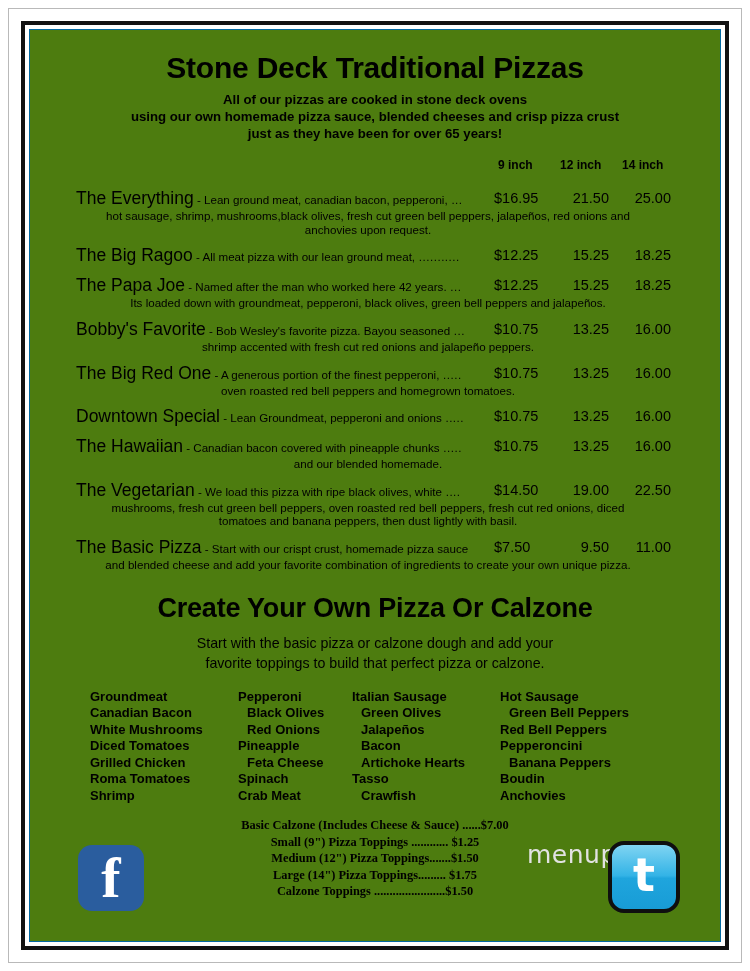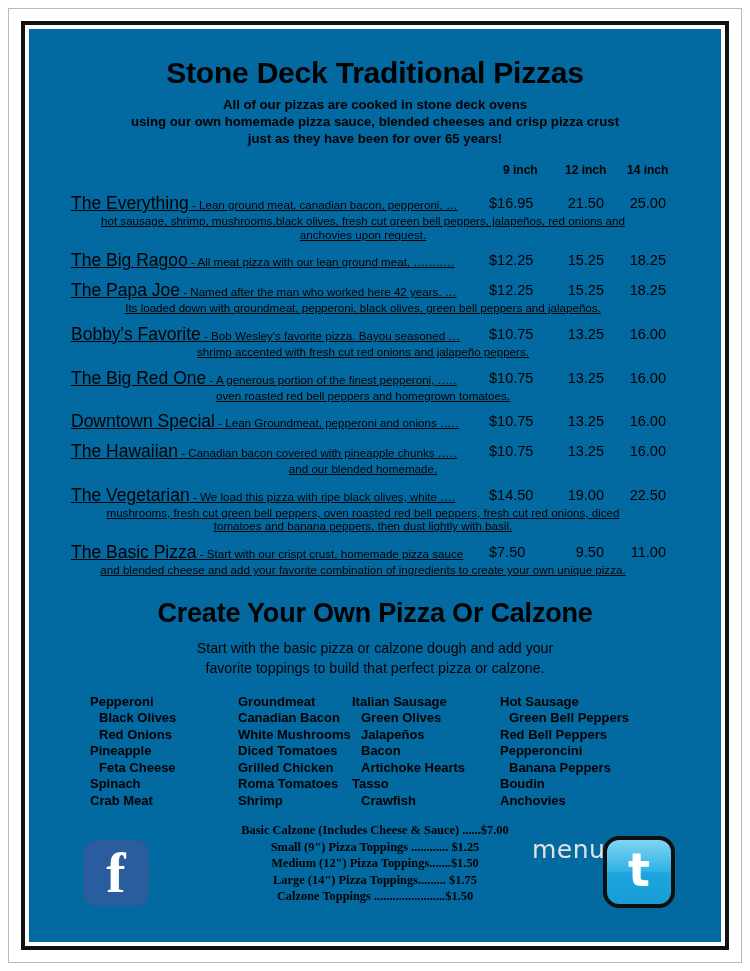--- a/index.html
+++ b/index.html
@@ -37,22 +37,22 @@
     border: 4px solid #111111;
     background: #ffffff;
   }
   .page-inner {
     position: absolute;
     left: 4px;
     top: 4px;
     right: 4px;
     bottom: 4px;
     box-sizing: border-box;
-    border: 6px solid #0369a1;
-    background: #0369a1;
+    border: 1px solid #0369a1;
+    background: #4d7c0f;
     overflow: hidden;
   }
 
   .content {
     position: absolute;
     left: 0;
     top: 0;
     right: 0;
     bottom: 0;
     padding: 22px 34px 0 34px;
@@ -87,21 +87,21 @@
     position: absolute;
     font-size: 12px;
     font-weight: bold;
     top: 0;
   }
   .sz-9  { left: 434px; }
   .sz-12 { left: 496px; }
   .sz-14 { left: 558px; }
 
   
-  .menu-list { margin: 2px; text-decoration: underline; }
+  .menu-list { margin: 12px; }
   .menu-item { margin-bottom: 9px; position: relative; }
 
   .item-line {
     position: relative;
     height: 21px;
     white-space: nowrap;
     overflow: hidden;
   }
   .item-name {
     font-size: 17.5px;
@@ -356,38 +356,38 @@
 
         </div>
 
         <h2 class="cyo-title">Create Your Own Pizza Or Calzone</h2>
         <div class="cyo-sub">
           <div>Start with the basic pizza or calzone dough and add your</div>
           <div>favorite toppings to build that perfect pizza or calzone.</div>
         </div>
 
         <div class="toppings">
+          <div class="tcol c1">
+            <div>Groundmeat</div>
+            <div>Canadian Bacon</div>
+            <div>White Mushrooms</div>
+            <div>Diced Tomatoes</div>
+            <div>Grilled Chicken</div>
+            <div>Roma Tomatoes</div>
+            <div>Shrimp</div>
+          </div>
           <div class="tcol c2">
             <div>Pepperoni</div>
             <div class="ind">Black Olives</div>
             <div class="ind">Red Onions</div>
             <div>Pineapple</div>
             <div class="ind">Feta Cheese</div>
             <div>Spinach</div>
             <div>Crab Meat</div>
           </div>
-          <div class="tcol c1">
-            <div>Groundmeat</div>
-            <div>Canadian Bacon</div>
-            <div>White Mushrooms</div>
-            <div>Diced Tomatoes</div>
-            <div>Grilled Chicken</div>
-            <div>Roma Tomatoes</div>
-            <div>Shrimp</div>
-          </div>
           <div class="tcol c3">
             <div>Italian Sausage</div>
             <div class="ind">Green Olives</div>
             <div class="ind">Jalapeños</div>
             <div class="ind">Bacon</div>
             <div class="ind">Artichoke Hearts</div>
             <div>Tasso</div>
             <div class="ind">Crawfish</div>
           </div>
           <div class="tcol c4">

